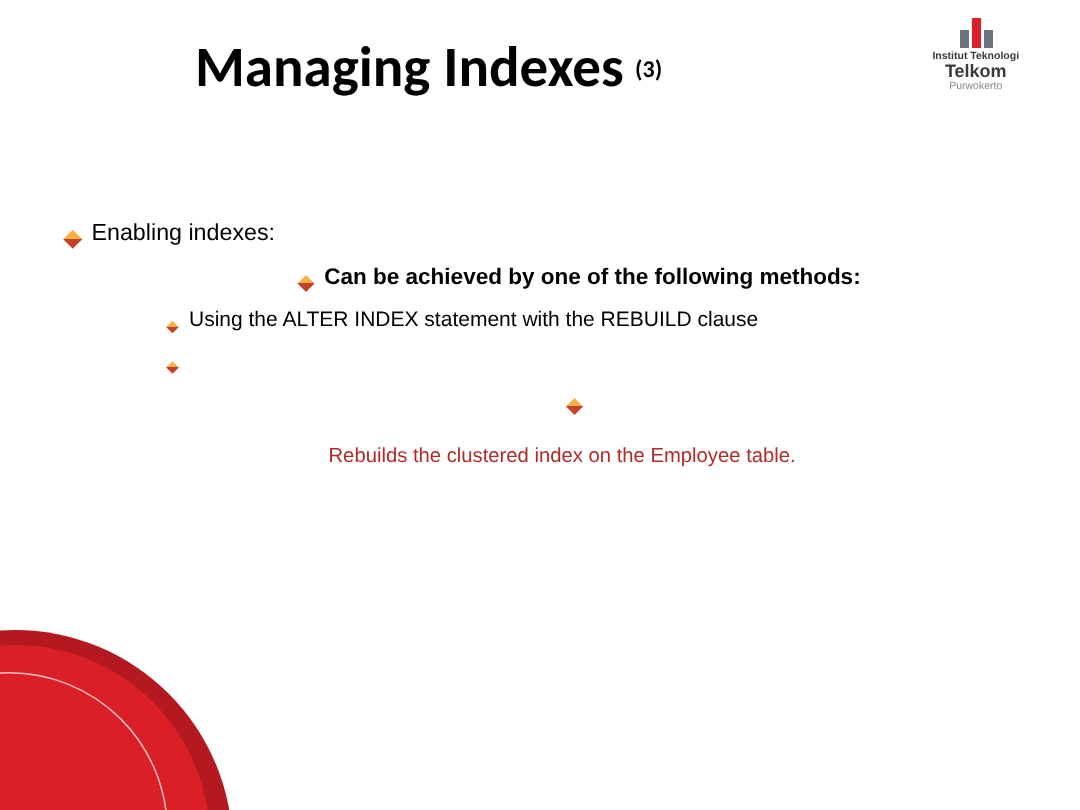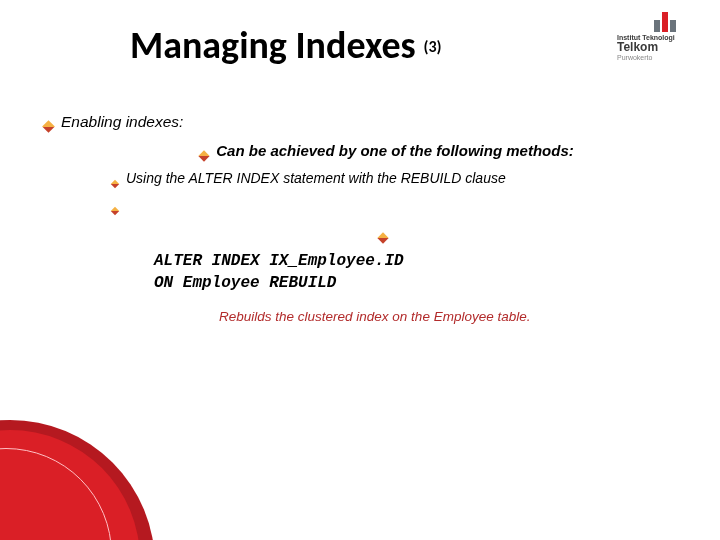--- a/index.html
+++ b/index.html
@@ -32,23 +32,23 @@
   }
   .title .sub {
     font-size: 16px;
     font-weight: 700;
     vertical-align: 6px;
     margin-left: 4px;
   }
   .logo {
     position: absolute;
     top: 8px;
-    right: 8px;
+    right: 22px;
     width: 95px;
-    text-align: left;
+    text-align: center;
   }
   .logo .t-mark {
     display: flex;
     justify-content: center;
     align-items: flex-end;
     gap: 2px;
     height: 24px;
   }
   .logo .t-mark .bar {
     width: 6px;
@@ -70,27 +70,26 @@
     color: #3a3a3a;
     line-height: 1.05;
   }
   .logo .pw {
     font-size: 7px;
     color: #888;
     margin-top: 0px;
   }
   .content {
     position: absolute;
-    top: 112px;
+    top: 146px;
     left: 44px;
     right: 30px;
     font-size: 15.5px;
     color: #000;
     line-height: 1.35;
-    font-style: italic;
   }
   .b-row {
     display: flex;
     align-items: flex-start;
     margin-bottom: 4px;
   }
   .b-row .bullet-ico {
     flex: 0 0 auto;
     margin-right: 8px;
     margin-top: 4px;
@@ -206,22 +205,18 @@
     </div>
 
     <div class="b-row lvl3">
       <span class="bullet-ico"><span class="dia sm"></span></span>
     </div>
 
     <div class="b-row lvl2">
       <span class="bullet-ico"><span class="dia med"></span></span>
     </div>
 
-    <div class="code-block">
-      <div class="mono">ALTER INDEX IX_Employee.ID</div>
-      <div class="mono">ON Employee REBUILD</div>
-    </div>
 
     <div class="note">Rebuilds the clustered index on the Employee table.</div>
 
   </div>
 
 </div>
 
 </body></html>

